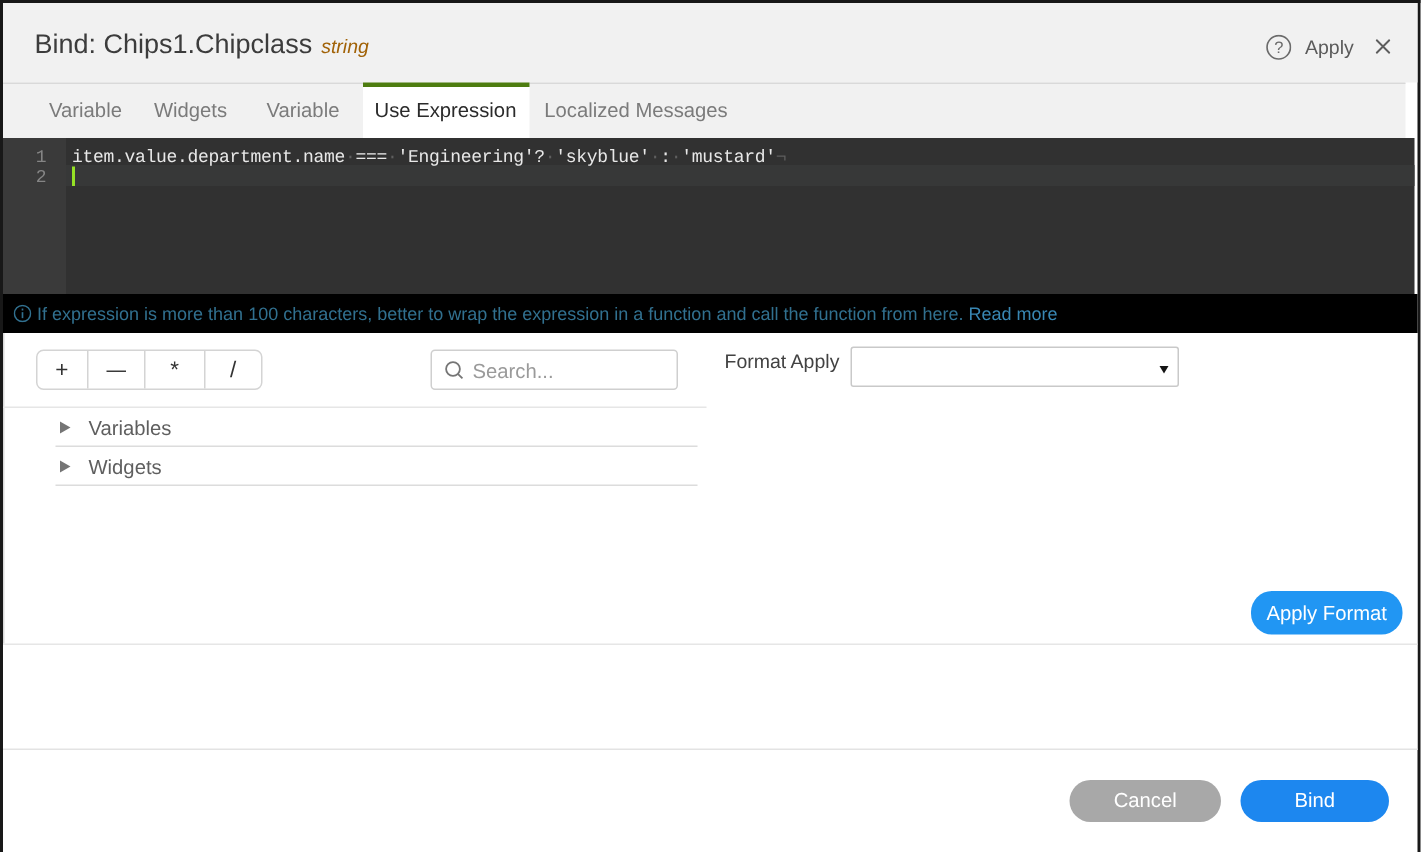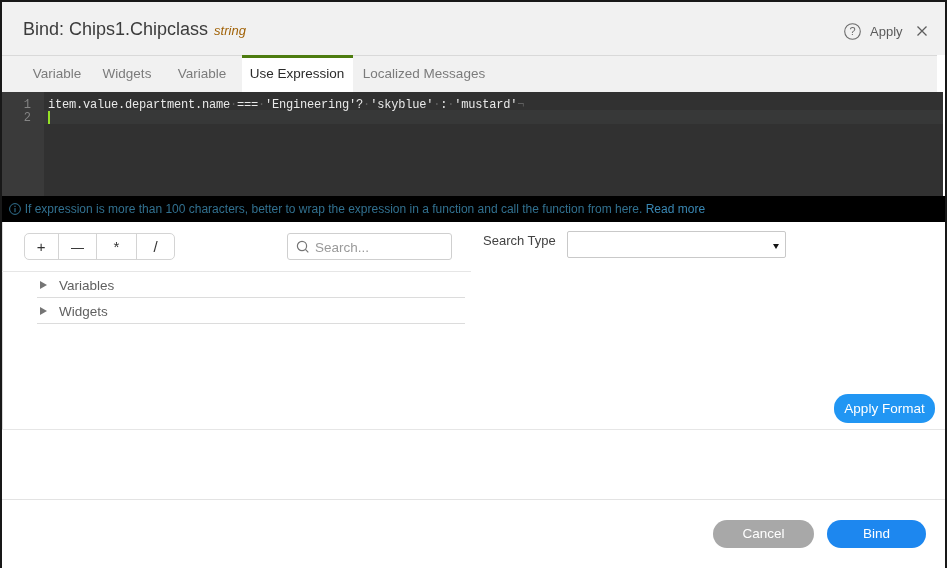--- a/index.html
+++ b/index.html
@@ -122,21 +122,21 @@
     <div class="abs trow" style="top:50px;">
       <div class="arr"></div>
       <div class="tlabel">Variables</div>
       <div class="tsep"></div>
     </div>
     <div class="abs trow" style="top:76px;">
       <div class="arr"></div>
       <div class="tlabel">Widgets</div>
       <div class="tsep"></div>
     </div>
-    <div class="abs ftlabel">Search Type</div>
+    <div class="abs ftlabel">Format Apply</div>
     <div class="abs select">
         <div class="selarr"></div>
       </div>
     <div class="btn applybtn">Apply Format</div>
   </div>
 
   <div class="abs gaparea"></div>
   <div class="btn bindbtn">Bind</div>
   <div class="btn cancelbtn">Cancel</div>
 </div>

